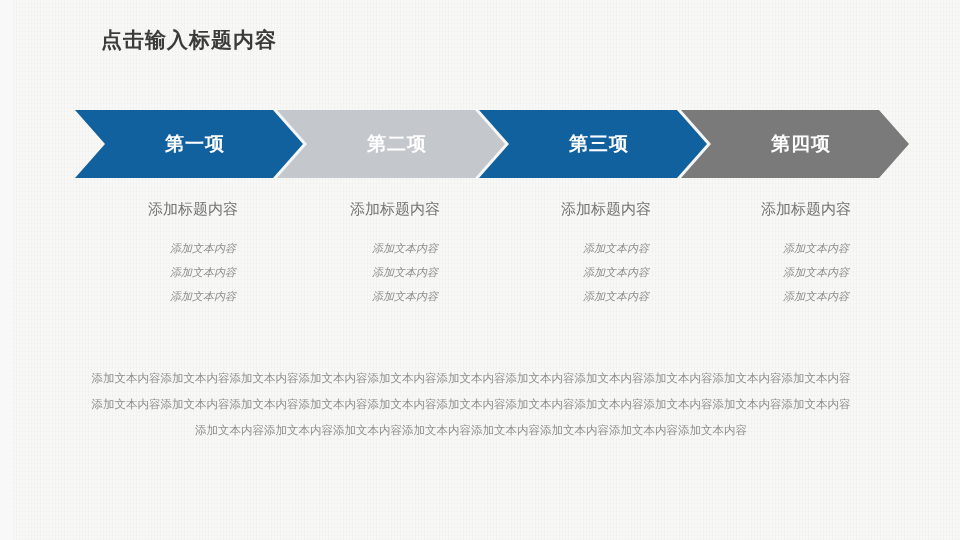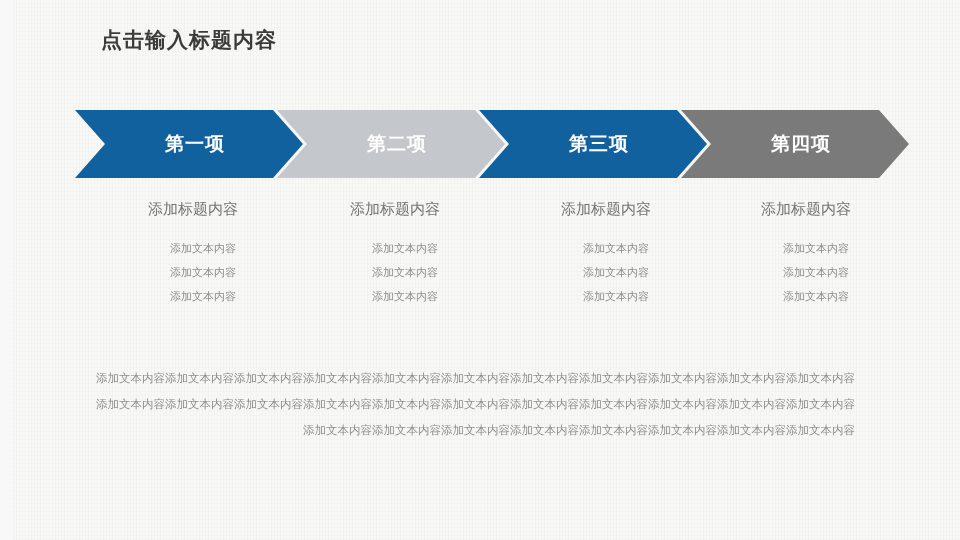--- a/index.html
+++ b/index.html
@@ -91,38 +91,39 @@
   .column.k3 { left: 695px; }
 
   .col-heading {
     font-size: 15px;
     color: #737373;
     white-space: nowrap;
     margin-bottom: 18px;
   }
   .col-items {
     padding-left: 20px;
+    font-style: italic;
   }
   .col-item {
     font-size: 11px;
     color: #8d8d8d;
     line-height: 24px;
     white-space: nowrap;
   }
 
   
   #bottom-paragraph {
     position: absolute;
     left: 74px;
     top: 365px;
     width: 768px;
     font-size: 11.5px;
     line-height: 26px;
     color: #8d8d8d;
-    text-align: right;
+    text-align: center;
     word-break: break-all;
   }
 </style>
 </head>
 <body>
 
 <div id="slide" style="background-color: rgb(248, 248, 247); margin-left: 13px;">
 
   <div id="page-title" style="color: rgb(59, 59, 59);">点击输入标题内容</div>
 

